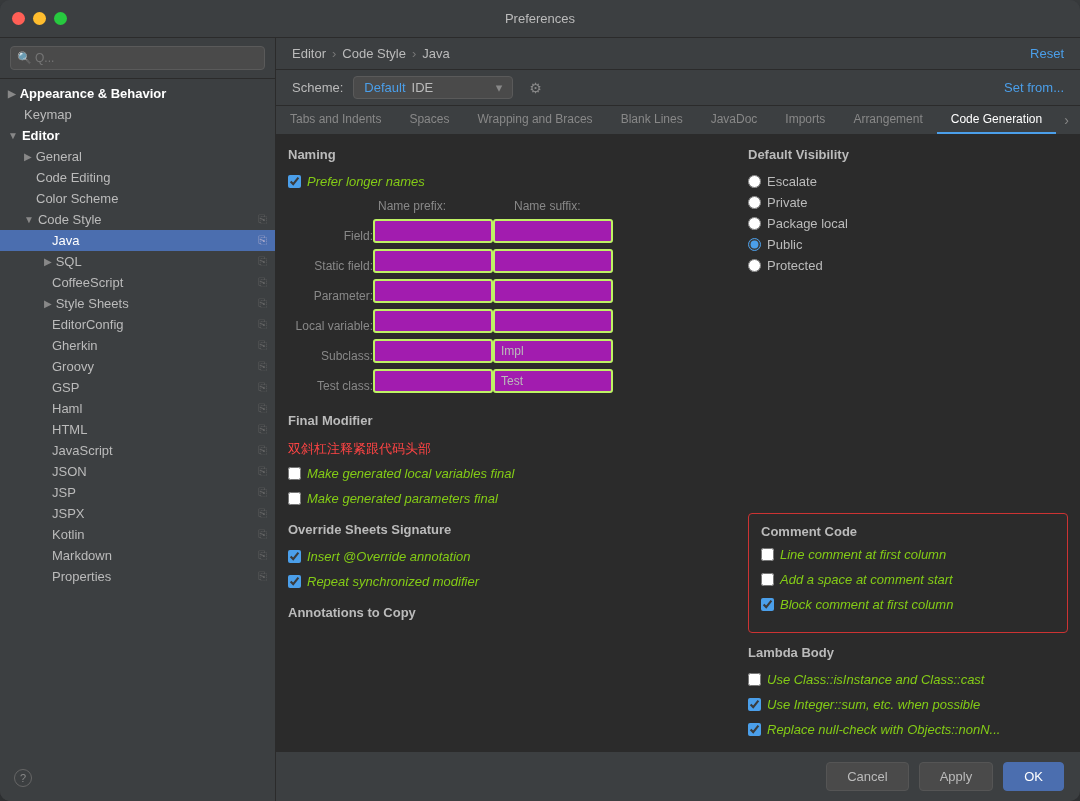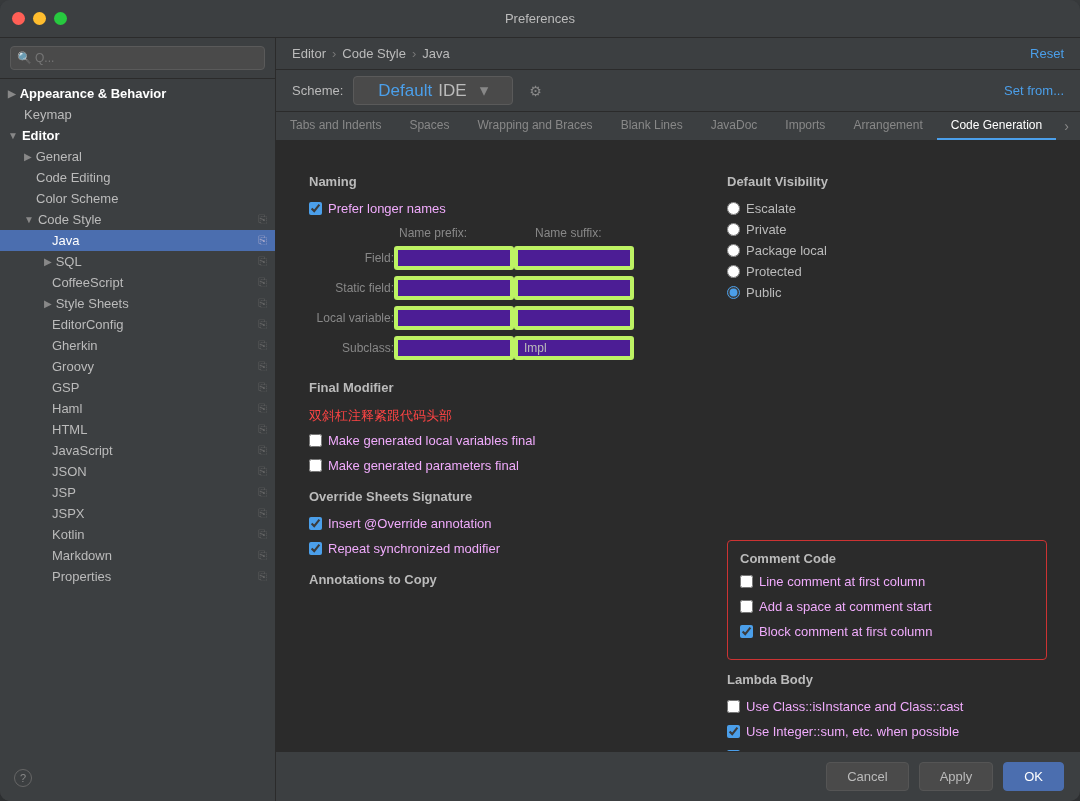--- a/index.html
+++ b/index.html
@@ -172,23 +172,23 @@
     .scheme-label {
       color: #bbbbbb;
       font-size: 13px;
     }
     .scheme-select {
       display: flex;
       align-items: center;
       background: #4a4a4a;
       border: 1px solid #5a5a5a;
       border-radius: 4px;
-      padding: 3px 24px;
-      color: #bbbbbb;
-      font-size: 17px;
+      padding: 3px 10px;
+      color: #bbbbbb;
+      font-size: 13px;
       gap: 6px;
       cursor: pointer;
       min-width: 160px;
     }
     .scheme-select .default-text { color: #4b9fea; font-weight: 500; }
     .scheme-select .ide-text { color: #bbbbbb; }
     .scheme-select .arrow-down { color: #888; margin-left: auto; }
     .gear-icon-btn {
       background: none;
       border: none;
@@ -227,21 +227,21 @@
       color: #888;
       cursor: pointer;
       font-size: 14px;
     }
     
     .content-area {
       flex: 1;
       overflow-y: auto;
       display: flex;
       gap: 0;
-      padding: 33px;
+      padding: 12px;
     }
     .content-area::-webkit-scrollbar { width: 8px; }
     .content-area::-webkit-scrollbar-track { background: #2b2b2b; }
     .content-area::-webkit-scrollbar-thumb { background: #555; border-radius: 4px; }
     .left-col {
       flex: 1;
       padding-right: 20px;
     }
     .right-col {
       width: 320px;
@@ -256,37 +256,37 @@
     .naming-section { margin-bottom: 20px; }
     .checkbox-row {
       display: flex;
       align-items: center;
       gap: 6px;
       margin-bottom: 10px;
     }
     .checkbox-row input[type="checkbox"] {
       accent-color: #4b9fea;
     }
-    .checkbox-label { color: #f0abfc; font-size: 13px; }
+    .checkbox-label { color: #84cc16; font-size: 13px; font-style: italic; }
     .field-row {
       display: flex;
-      align-items: center;
+      align-items: flex-end;
       gap: 0;
       margin-bottom: 6px;
     }
     .field-label {
       color: #888;
       font-size: 12px;
       text-align: right;
       width: 85px;
       flex-shrink: 0;
     }
     .text-input {
-      background: #4c1d95;
-      border: 4px solid #bef264;
+      background: #a21caf;
+      border: 2px solid #bef264;
       border-radius: 3px;
       color: #bbbbbb;
       padding: 3px 6px;
       font-size: 12px;
       height: 24px;
       outline: none;
       width: 120px;
     }
     
     .final-modifier-section { margin-bottom: 16px; }
@@ -594,33 +594,43 @@
               <input class="text-input" type="text" value="" style="">
               <input class="text-input" type="text" value="" style="">
             </div>
 
             <div class="field-row">
               <span class="field-label">Static field:</span>
               <input class="text-input" type="text" value="" style="">
               <input class="text-input" type="text" value="" style="">
             </div>
 
+            <div class="field-row">
+              <span class="field-label">Parameter:</span>
+              <input class="text-input" type="text" value="" style="">
+              <input class="text-input" type="text" value="" style="">
+            </div>
 
             <div class="field-row">
               <span class="field-label">Local variable:</span>
               <input class="text-input" type="text" value="" style="">
               <input class="text-input" type="text" value="" style="">
             </div>
 
             <div class="field-row">
               <span class="field-label">Subclass:</span>
               <input class="text-input" type="text" value="" style="">
               <input class="text-input subclass-input impl" type="text" value="Impl" style="">
             </div>
 
+            <div class="field-row">
+              <span class="field-label">Test class:</span>
+              <input class="text-input" type="text" value="" style="">
+              <input class="text-input subclass-input impl" type="text" value="Test" style="">
+            </div>
           </div>
 
           <div class="final-modifier-section">
             <div class="section-title">Final Modifier</div>
             <span class="red-annotation">双斜杠注释紧跟代码头部</span>
             <div class="checkbox-row">
               <input type="checkbox" id="localfinal" style="">
               <label for="localfinal" class="checkbox-label">Make generated local variables final</label>
             </div>
             <div class="checkbox-row">
@@ -656,26 +666,26 @@
             </div>
             <div class="radio-row">
               <input type="radio" name="visibility" id="vis-private" style="">
               <label for="vis-private" class="radio-label">Private</label>
             </div>
             <div class="radio-row">
               <input type="radio" name="visibility" id="vis-package" style="">
               <label for="vis-package" class="radio-label">Package local</label>
             </div>
             <div class="radio-row">
+              <input type="radio" name="visibility" id="vis-public" checked="" style="">
+              <label for="vis-public" class="radio-label">Public</label>
+            </div>
+            <div class="radio-row">
               <input type="radio" name="visibility" id="vis-protected" style="">
               <label for="vis-protected" class="radio-label">Protected</label>
-            </div>
-            <div class="radio-row">
-              <input type="radio" name="visibility" id="vis-public" checked="" style="">
-              <label for="vis-public" class="radio-label">Public</label>
             </div>
           </div>
 
           <div style="margin-top: 240px;">
             <div class="comment-code-section">
               <div class="comment-code-title">Comment Code</div>
               <div class="checkbox-row">
                 <input type="checkbox" id="linefirstcol" style="">
                 <label for="linefirstcol" class="checkbox-label">Line comment at first column</label>
               </div>

